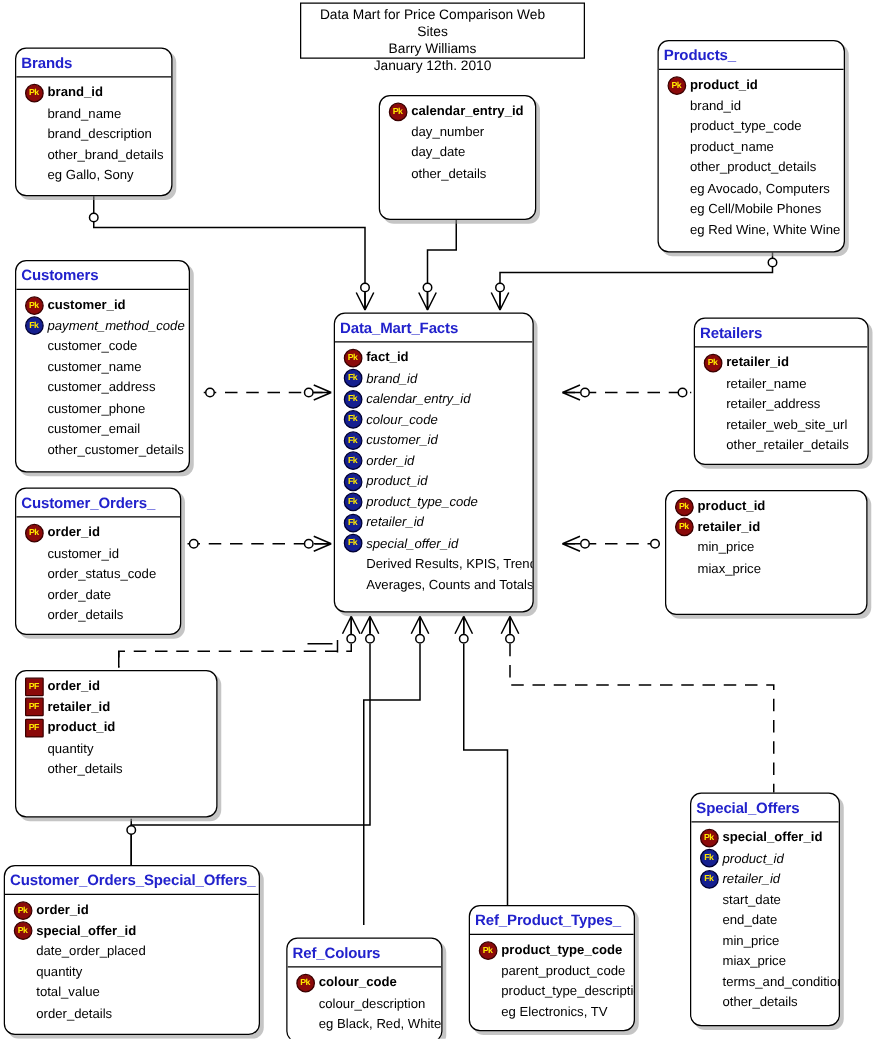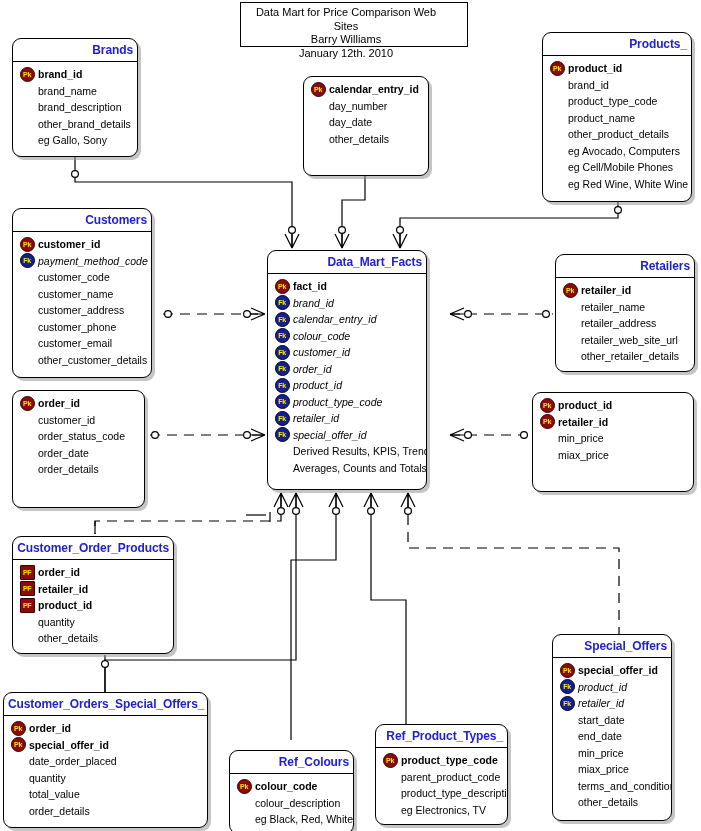--- a/index.html
+++ b/index.html
@@ -32,21 +32,21 @@
     position:absolute;
     background:#ffffff;
     border:1.5px solid #000;
     border-radius:9px;
     box-shadow:3px 3px 0 rgba(150,150,150,.55);
     z-index:3;
     box-sizing:border-box;
     overflow:hidden;
   }
   .entity .ehead{
-    text-align:right;
+    text-align:left;
     font-weight:bold;
     font-size:12px;
     color:#2222cc;
     padding:4px 4px 4px 4px;
     border-bottom:1.5px solid #000;
     white-space:nowrap;
     letter-spacing:-0.1px;
   }
   .entity .ebody{
     padding:4px 4px 5px 4px;
@@ -223,21 +223,21 @@
           <span class="keyslot"></span>
           <span class="aname">day_date</span>
         </div>
         <div class="attr">
           <span class="keyslot"></span>
           <span class="aname">other_details</span>
         </div>
       </div>
   </div>
 
-  <div class="entity" style="left:542px;top:32px;width:150px;height:170px;">
+  <div class="entity" style="left:526px;top:32px;width:150px;height:170px;">
     <div class="ehead">Products_</div>
     <div class="ebody">
         <div class="attr pk">
           <span class="keyslot">
             <span class="badge pk">Pk</span>
           </span>
           <span class="aname">product_id</span>
         </div>
         <div class="attr">
           <span class="keyslot"></span>
@@ -408,20 +408,21 @@
           <span class="aname">retailer_web_site_url</span>
         </div>
         <div class="attr">
           <span class="keyslot"></span>
           <span class="aname">other_retailer_details</span>
         </div>
       </div>
   </div>
 
   <div class="entity" style="left:12px;top:390px;width:133px;height:118px;">
+    <div class="ehead">Customer_Orders_</div>
     <div class="ebody">
         <div class="attr pk">
           <span class="keyslot">
             <span class="badge pk">Pk</span>
           </span>
           <span class="aname">order_id</span>
         </div>
         <div class="attr">
           <span class="keyslot"></span>
           <span class="aname">customer_id</span>
@@ -460,21 +461,20 @@
           <span class="aname">min_price</span>
         </div>
         <div class="attr">
           <span class="keyslot"></span>
           <span class="aname">miax_price</span>
         </div>
       </div>
   </div>
 
   <div class="entity" style="left:12px;top:536px;width:162px;height:118px;">
-    <div class="ehead">Customer_Order_Products</div>
     <div class="ebody">
         <div class="attr pf">
           <span class="keyslot">
             <span class="badge pf">PF</span>
           </span>
           <span class="aname">order_id</span>
         </div>
         <div class="attr pf">
           <span class="keyslot">
             <span class="badge pf">PF</span>

